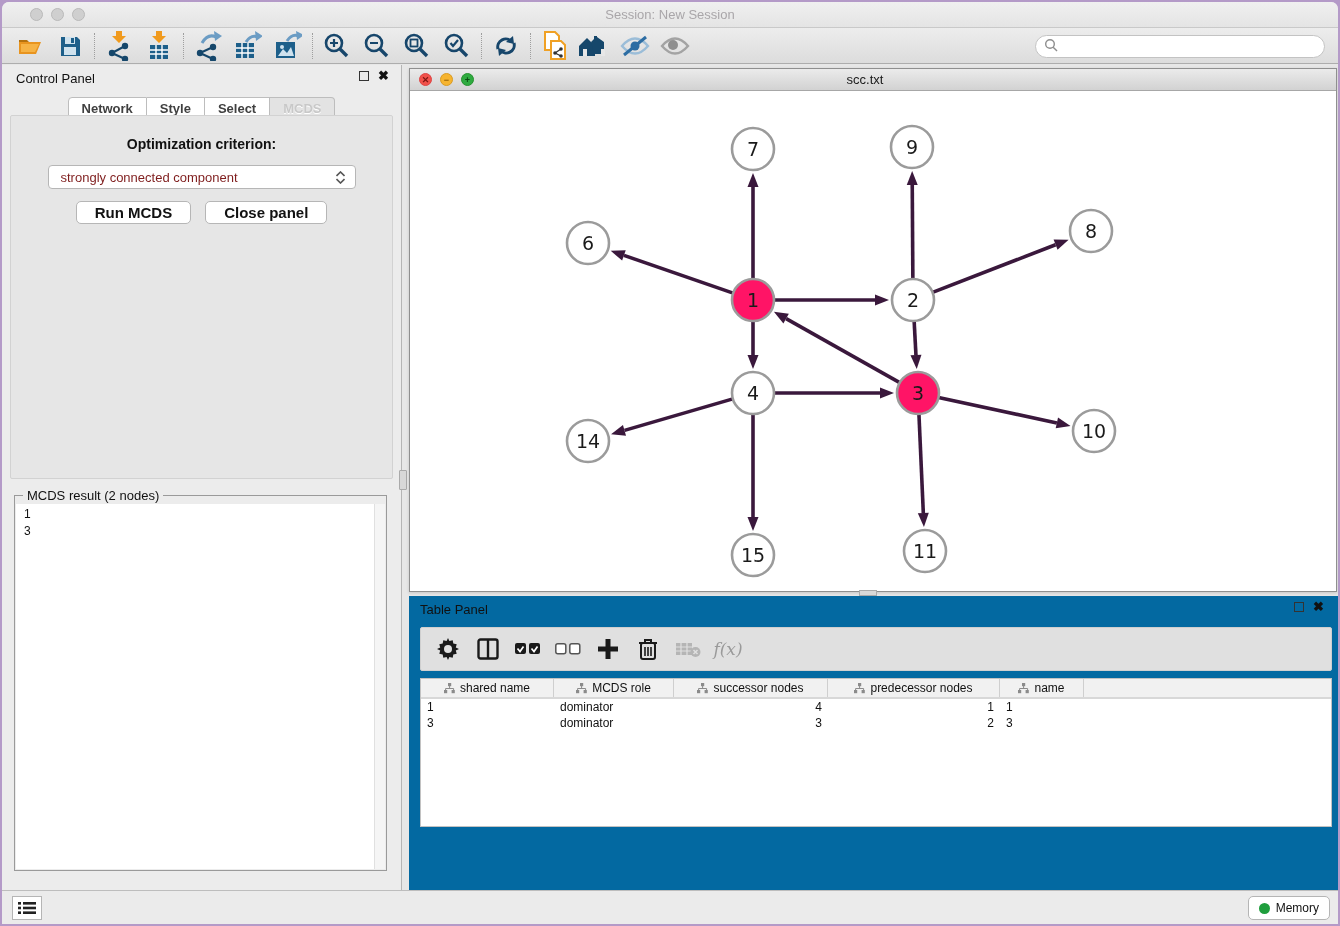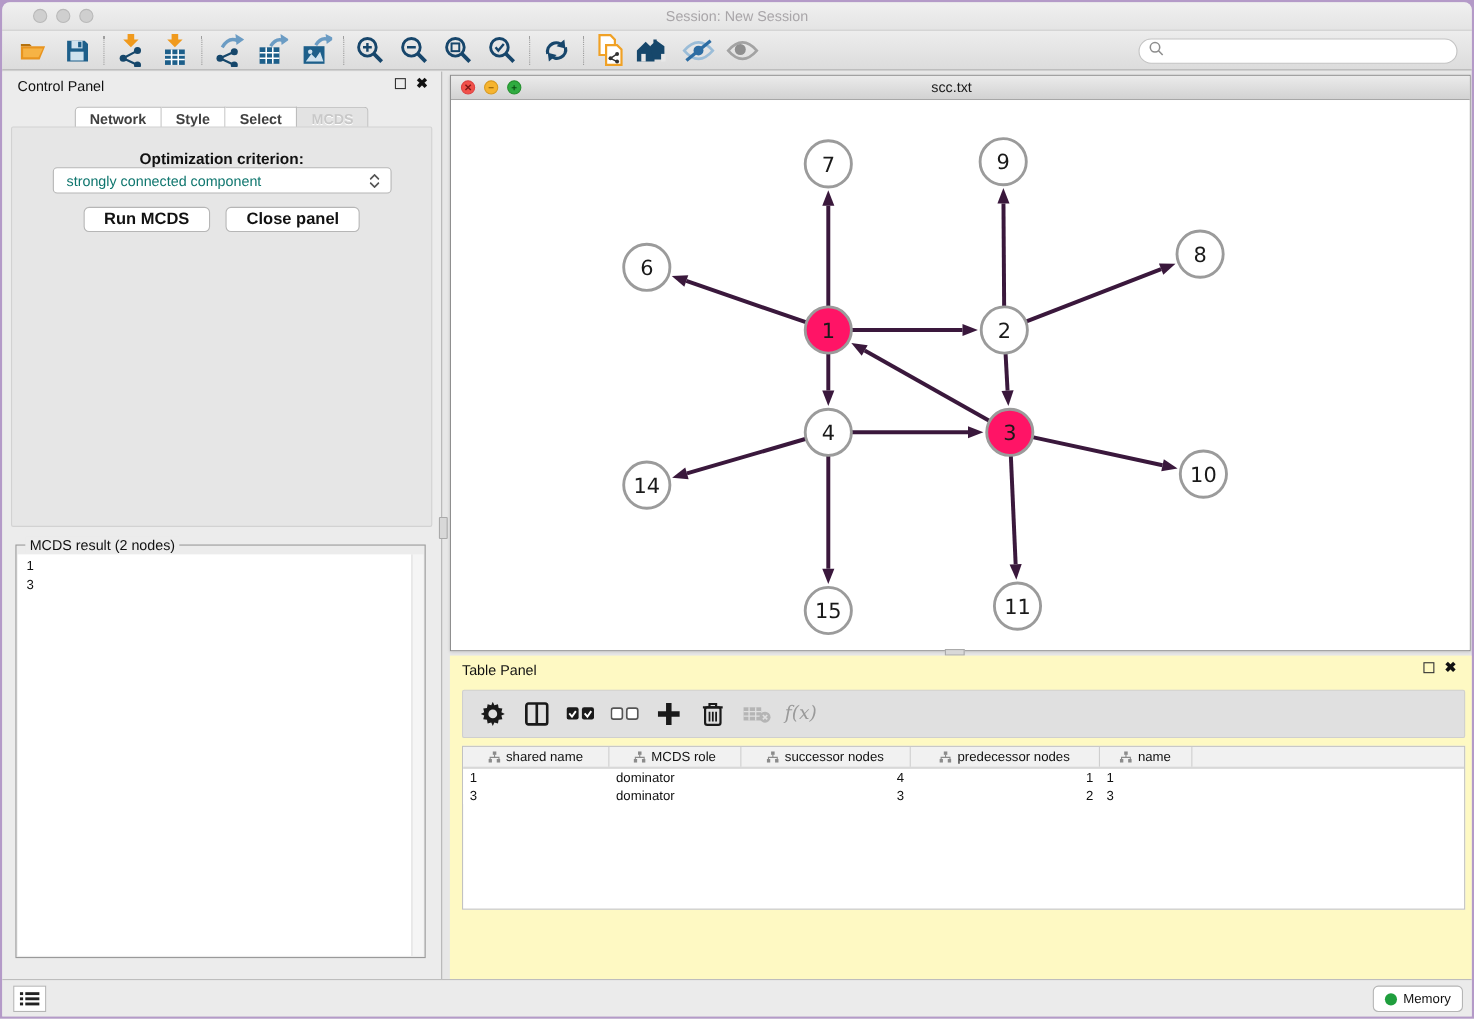--- a/index.html
+++ b/index.html
@@ -35,22 +35,22 @@
   .ico-close { font-size:13px; font-weight:bold; color:#111; line-height:10px; }
   .cp-tabs { display:flex; justify-content:center; margin-top:6px; }
   .seg { border:1px solid #bdbdbd; border-left:none; background:#fff; font-size:13px; font-weight:700;
          color:#404040; padding:3px 13px; height:22px; }
   .seg:first-child { border-left:1px solid #bdbdbd; border-radius:4px 0 0 4px; }
   .seg:last-child { border-radius:0 4px 4px 0; }
   .seg.sel { background:#e3e3e3; color:#c8c8c8; text-shadow:0 1px 0 #fff; }
   .cp-body { position:absolute; left:8px; right:8px; top:50px; height:364px;
              background:#e6e6e6; border:1px solid #d2d2d2; border-radius:2px; }
   .opt-label { text-align:center; margin-top:20px; font-size:14px; font-weight:700; color:#111; }
-  .dropdown { position:relative; margin:0 auto 0; width:308px; height:24px; background:#fff;
-              border:1px solid #b6b6b6; border-radius:4px; font-size:13px; color:#0f766e;
+  .dropdown { position:relative; margin:13px auto 0; width:308px; height:24px; background:#fff;
+              border:1px solid #b6b6b6; border-radius:4px; font-size:13px; color:#7f1d1d;
               display:flex; align-items:center; padding-left:12px; }
   .dd-stepper { position:absolute; right:8px; top:2px; width:12px; height:18px; display:flex;
                 flex-direction:column; align-items:center; justify-content:center; gap:1px; }
   .btn-row { display:flex; justify-content:center; gap:14px; margin-top:12px; }
   .pbtn { background:#fff; border:1px solid #b6b6b6; border-radius:5px; height:23px; padding:0 18px;
           font-size:15px; font-weight:700; color:#111; }
   .groupbox { position:absolute; left:12px; right:14px; top:430px; height:376px;
               border:1px solid #9a9a9a; }
   .group-label { position:absolute; top:-8px; left:8px; background:#ececec; padding:0 4px;
                  font-size:13px; color:#111; }
@@ -72,21 +72,21 @@
   .tl { position:absolute; top:4px; width:13px; height:13px; border-radius:50%; font-size:9px; font-weight:bold;
         text-align:center; line-height:13px; }
   .tl.red   { left:9px;  background:#f1514a; border:1px solid #d44; color:#7c1613; }
   .tl.yel   { left:30px; background:#f6b42f; border:1px solid #d99b22; color:#925f05; }
   .tl.grn   { left:51px; background:#2fab40; border:1px solid #26912f; color:#0b4d13; }
   .graph-area { position:absolute; left:0; top:22px; right:0; bottom:0; background:#fff; }
   .hgrip { position:absolute; left:857px; top:525px; width:18px; height:6px; background:#d8d8d8;
            border:1px solid #aaa; }
 
   
-  .tpanel { position:absolute; left:407px; top:531px; right:0; bottom:0; background:#fef9c3; }
+  .tpanel { position:absolute; left:407px; top:531px; right:0; bottom:0; background:#0369a1; }
   .tp-toolbar { position:absolute; left:11px; right:6px; top:31px; height:44px; background:#e0e0e0;
                 border:1px solid #cfcfcf; border-radius:2px; display:flex; align-items:center;
                 gap:14px; padding-left:14px; }
   .tp-tbtn { width:26px; height:26px; display:flex; align-items:center; justify-content:center; }
   .fx { font-family:"DejaVu Serif", serif; font-style:italic; font-size:17px; color:#9a9a9a; }
   .ttable { position:absolute; left:11px; right:6px; top:82px; bottom:63px; background:#fff;
             border:1px solid #c2c2c2; overflow:hidden; }
   .thead { display:flex; height:20px; background:#f1f1f1; border-bottom:2px solid #d8d8d8; }
   .th { display:flex; align-items:center; justify-content:center; gap:5px; font-size:12px; color:#111;
         border-right:1px solid #cfcfcf; height:100%; }

